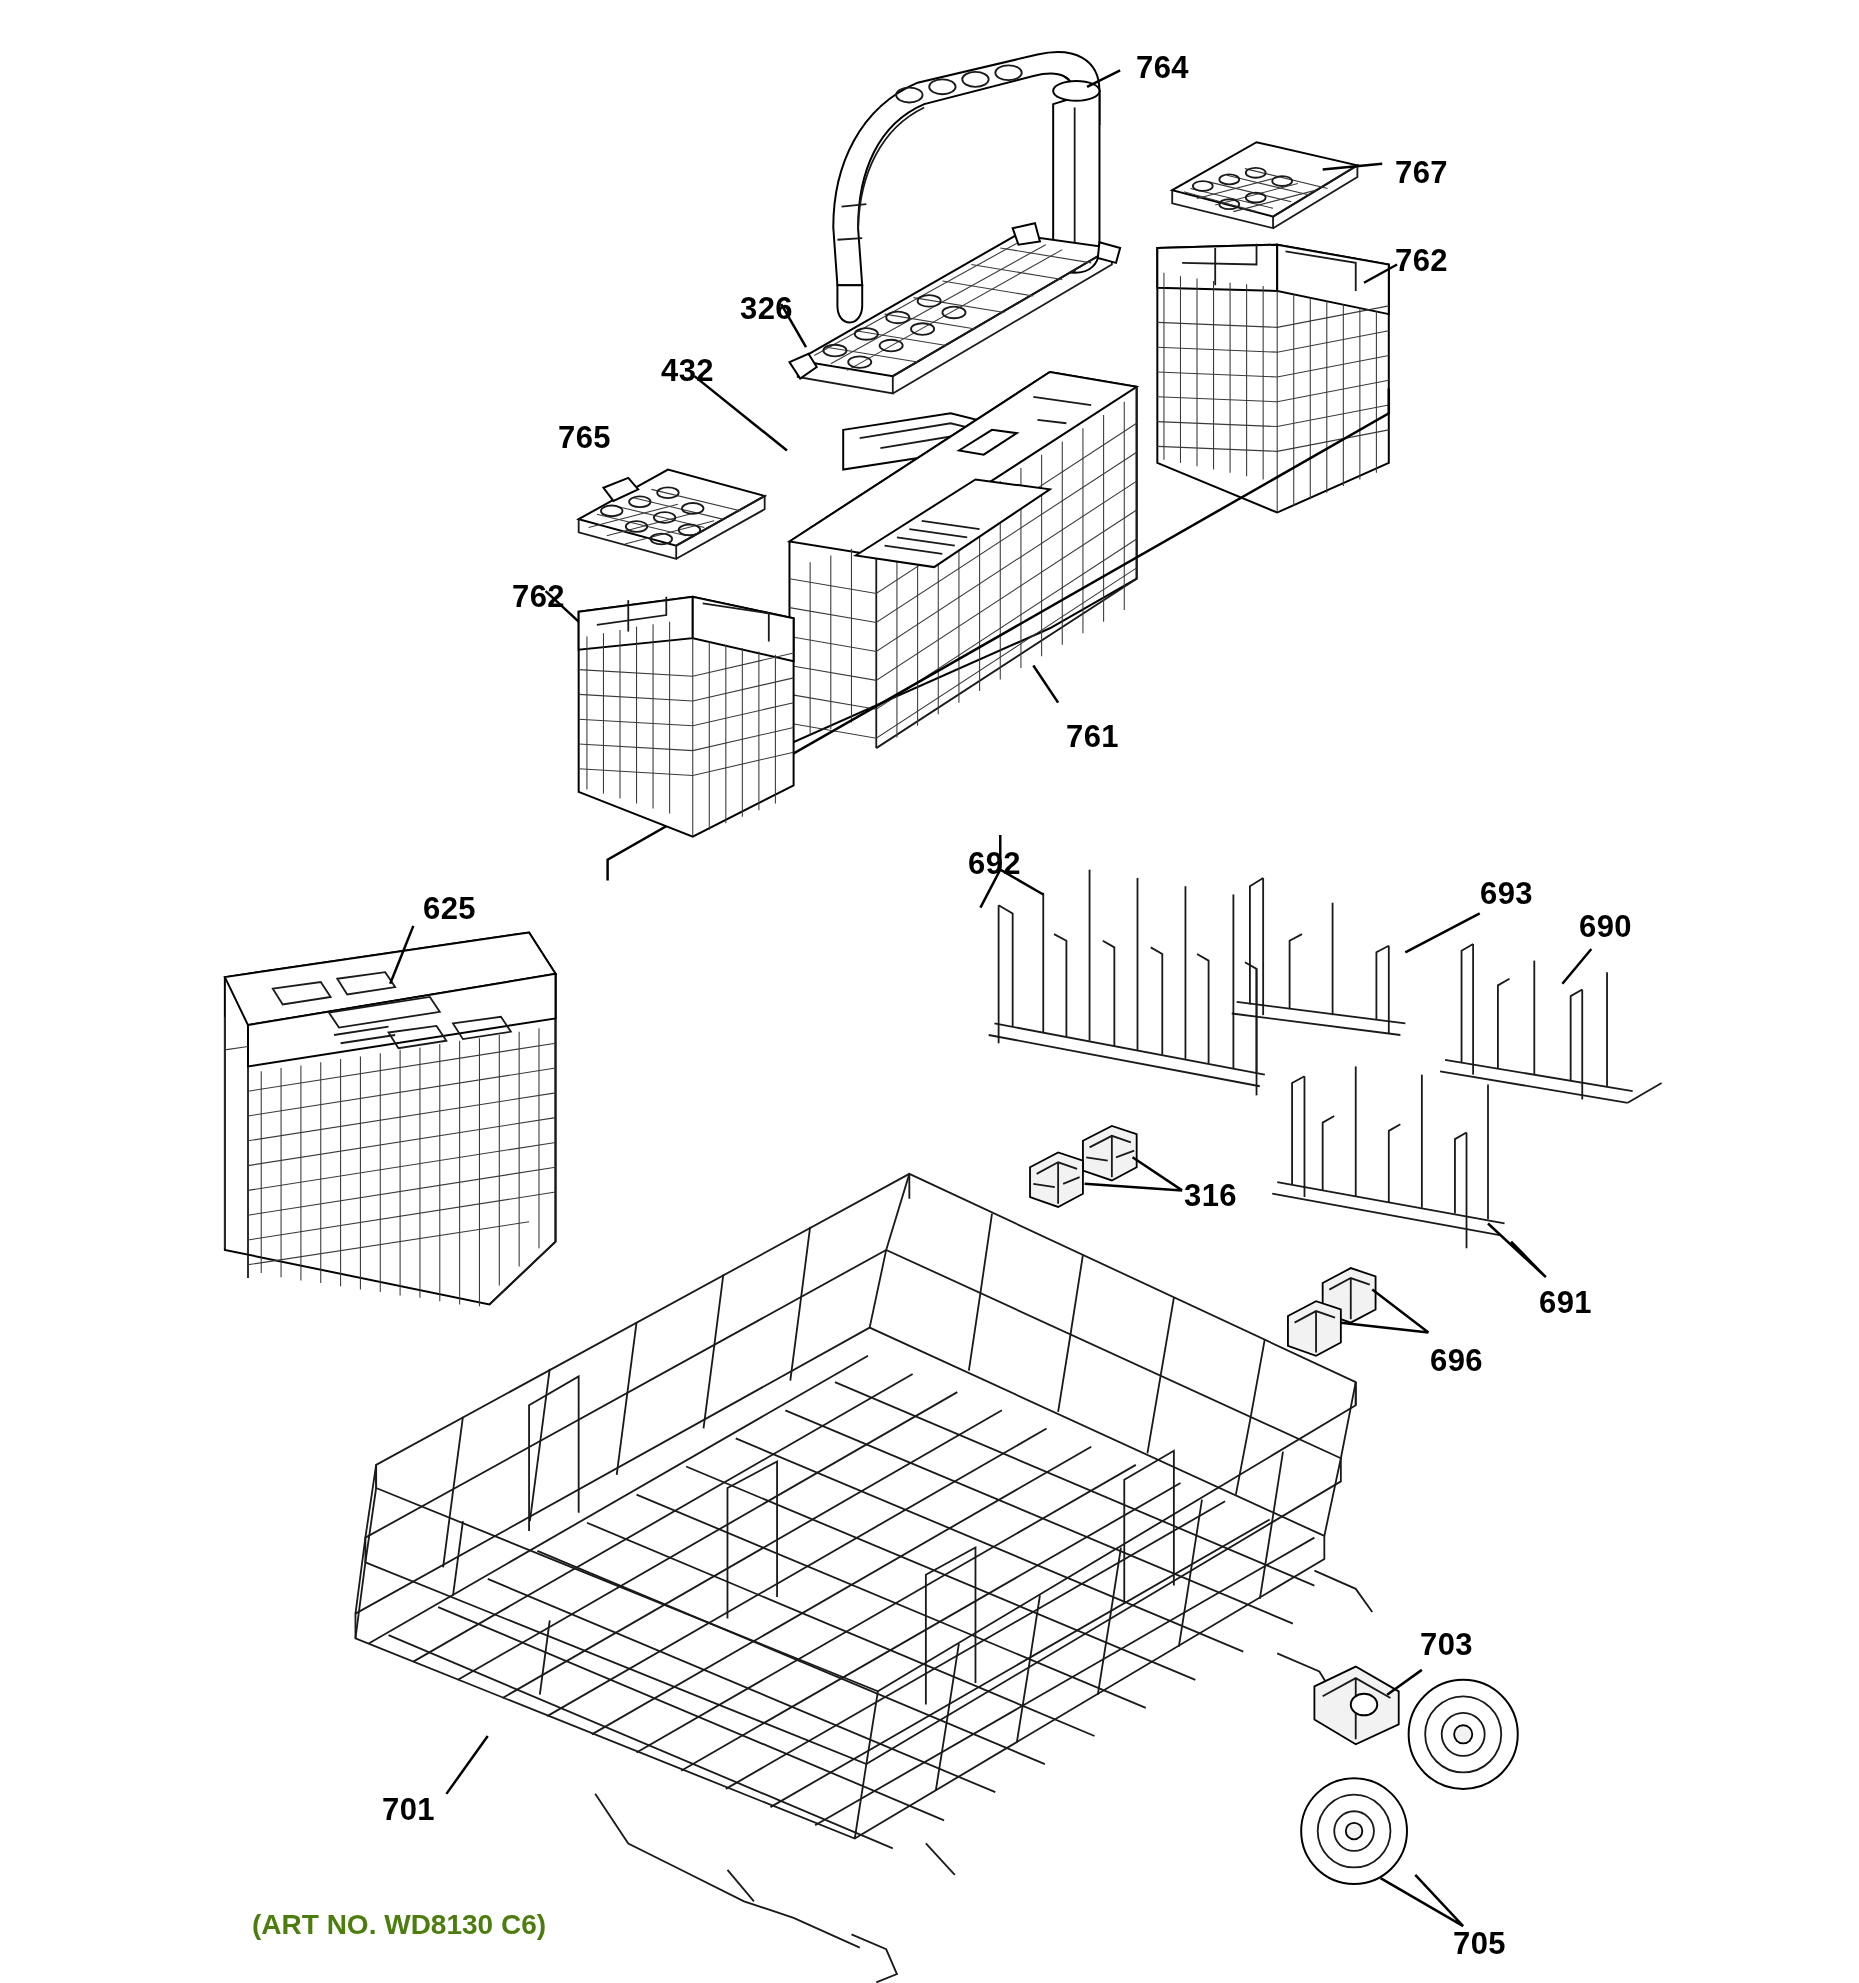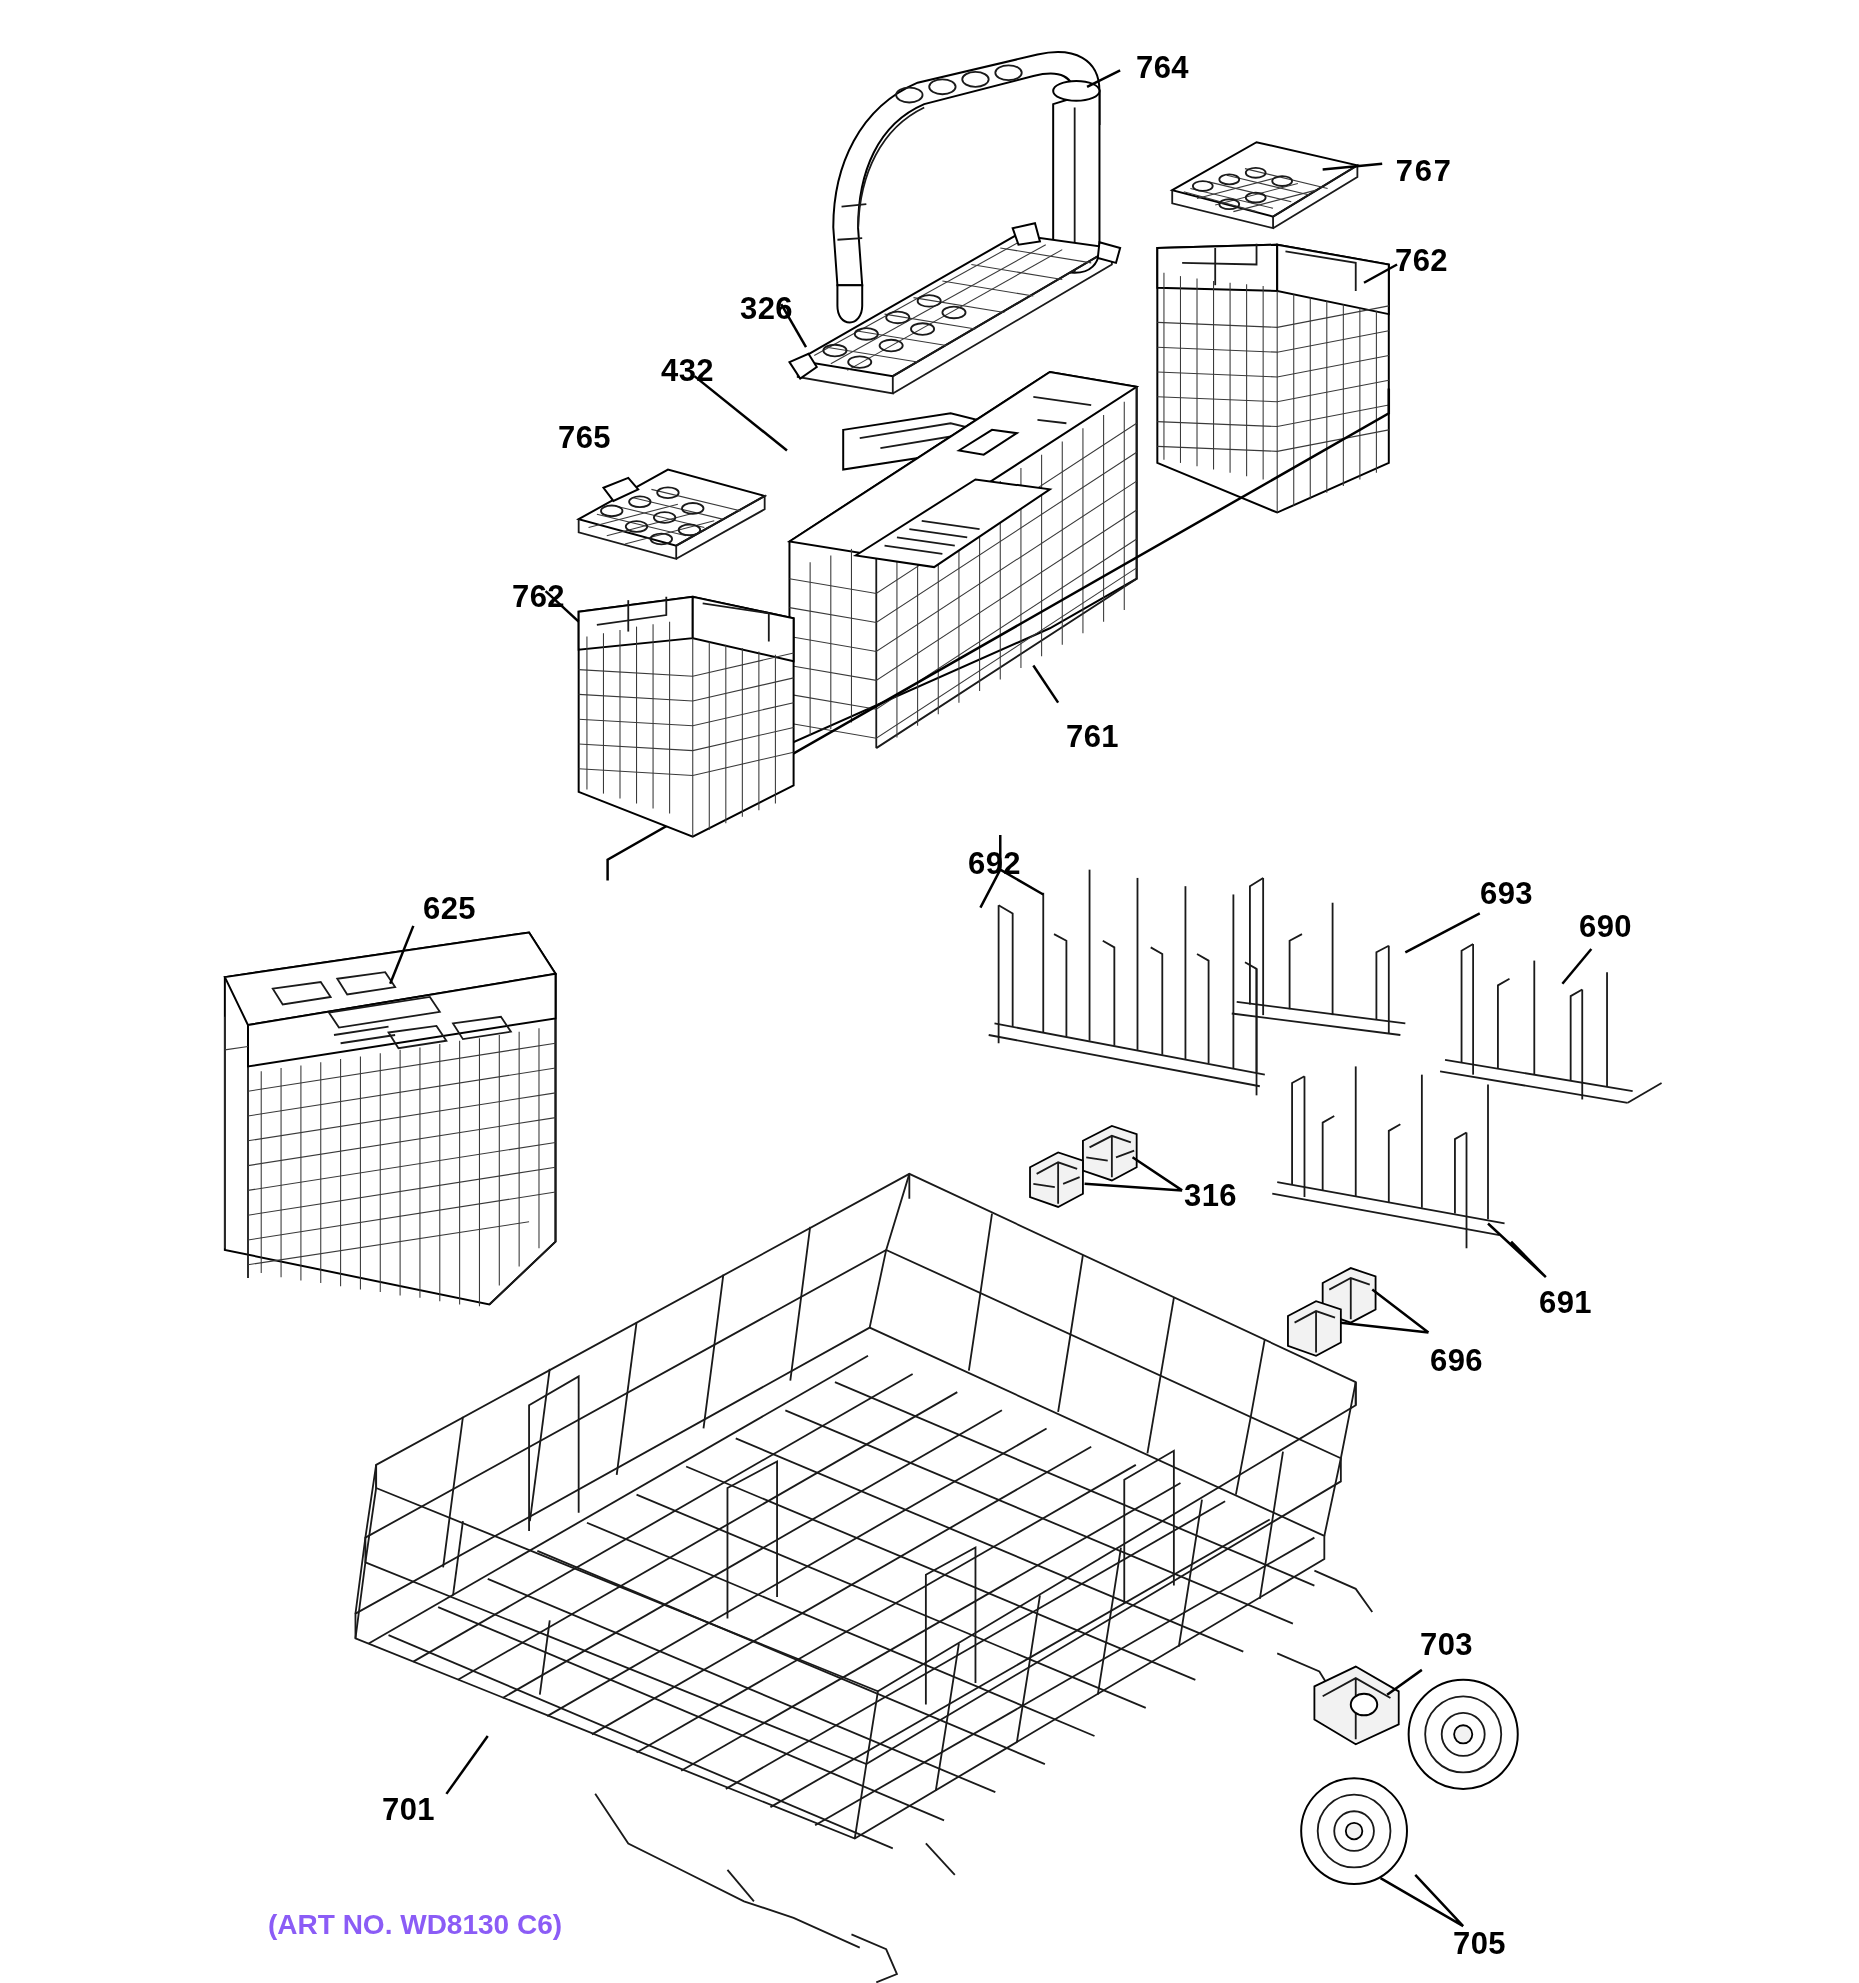--- a/index.html
+++ b/index.html
@@ -31,23 +31,22 @@
     font-size: 31px;
     color: #000000;
     letter-spacing: 0.4px;
     white-space: nowrap;
   }
   .art-no {
     position: absolute;
     font-family: "Liberation Sans", sans-serif;
     font-weight: bold;
     font-size: 28px;
-    color: #8b5cf6;
+    color: #4d7c0f;
     white-space: nowrap;
-    margin-left: 16px;
   }
   .ln {
     stroke: #000000;
     stroke-width: 3;
     fill: none;
   }
   .thin {
     stroke: #1a1a1a;
     stroke-width: 2.2;
     fill: none;
@@ -519,21 +518,21 @@
       <ellipse class="fillw" cx="1638" cy="2215" rx="64" ry="64"></ellipse>
       <ellipse class="thin" cx="1638" cy="2215" rx="44" ry="44"></ellipse>
       <ellipse class="thin" cx="1638" cy="2215" rx="24" ry="24"></ellipse>
       <ellipse class="fillg" cx="1638" cy="2215" rx="10" ry="10"></ellipse>
     </g>
     <path class="ln" d="M1770 2330 L1712 2268 M1770 2330 L1670 2272"></path>
 
   </svg>
 
   <div class="callout" style="left:1136px; top:50px;text-align:center;">764</div>
-  <div class="callout" style="left:1395px; top:155px;font-family:Liberation Mono, monospace;">767</div>
+  <div class="callout" style="left:1395px; top:155px;">767</div>
   <div class="callout" style="left:740px; top:291px;">326</div>
   <div class="callout" style="left:1395px; top:243px;">762</div>
   <div class="callout" style="left:661px; top:353px;">432</div>
   <div class="callout" style="left:558px; top:420px;">765</div>
   <div class="callout" style="left:512px; top:579px;">762</div>
   <div class="callout" style="left:1066px; top:719px;">761</div>
   <div class="callout" style="left:968px; top:802px;margin-top:44px;">692</div>
   <div class="callout" style="left:1480px; top:876px;">693</div>
   <div class="callout" style="left:1579px; top:909px;">690</div>
   <div class="callout" style="left:423px; top:891px;">625</div>

